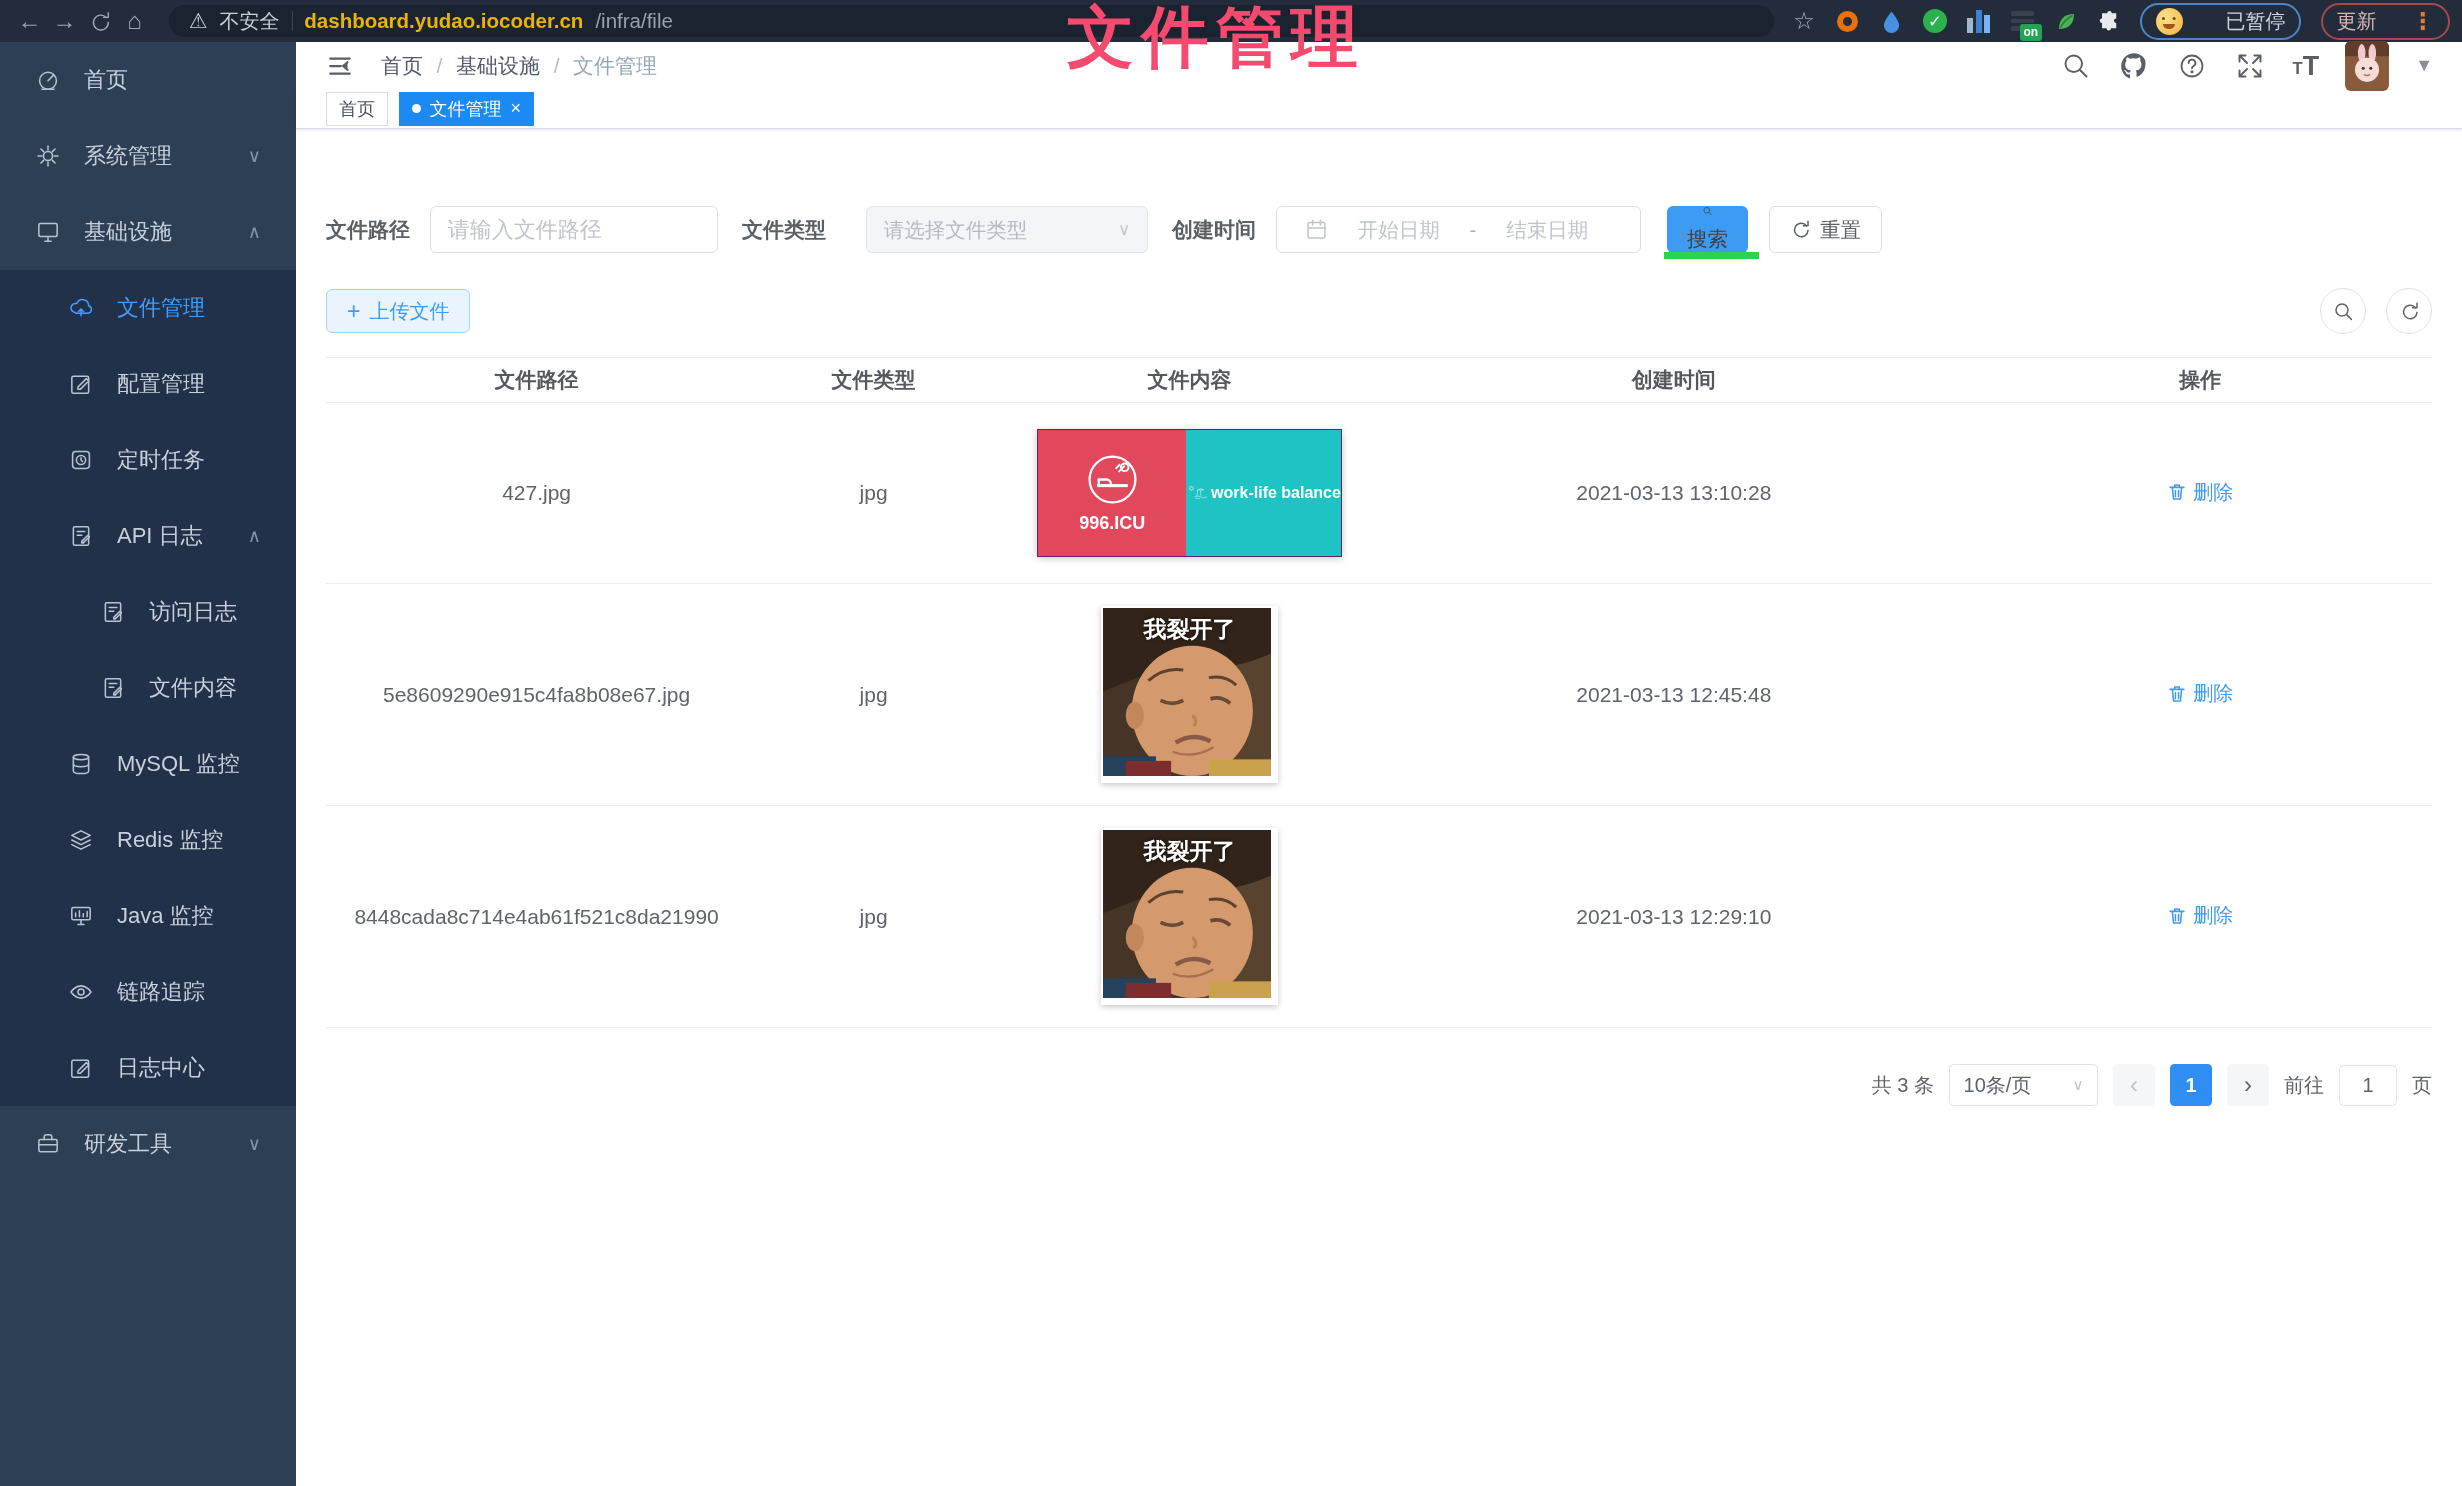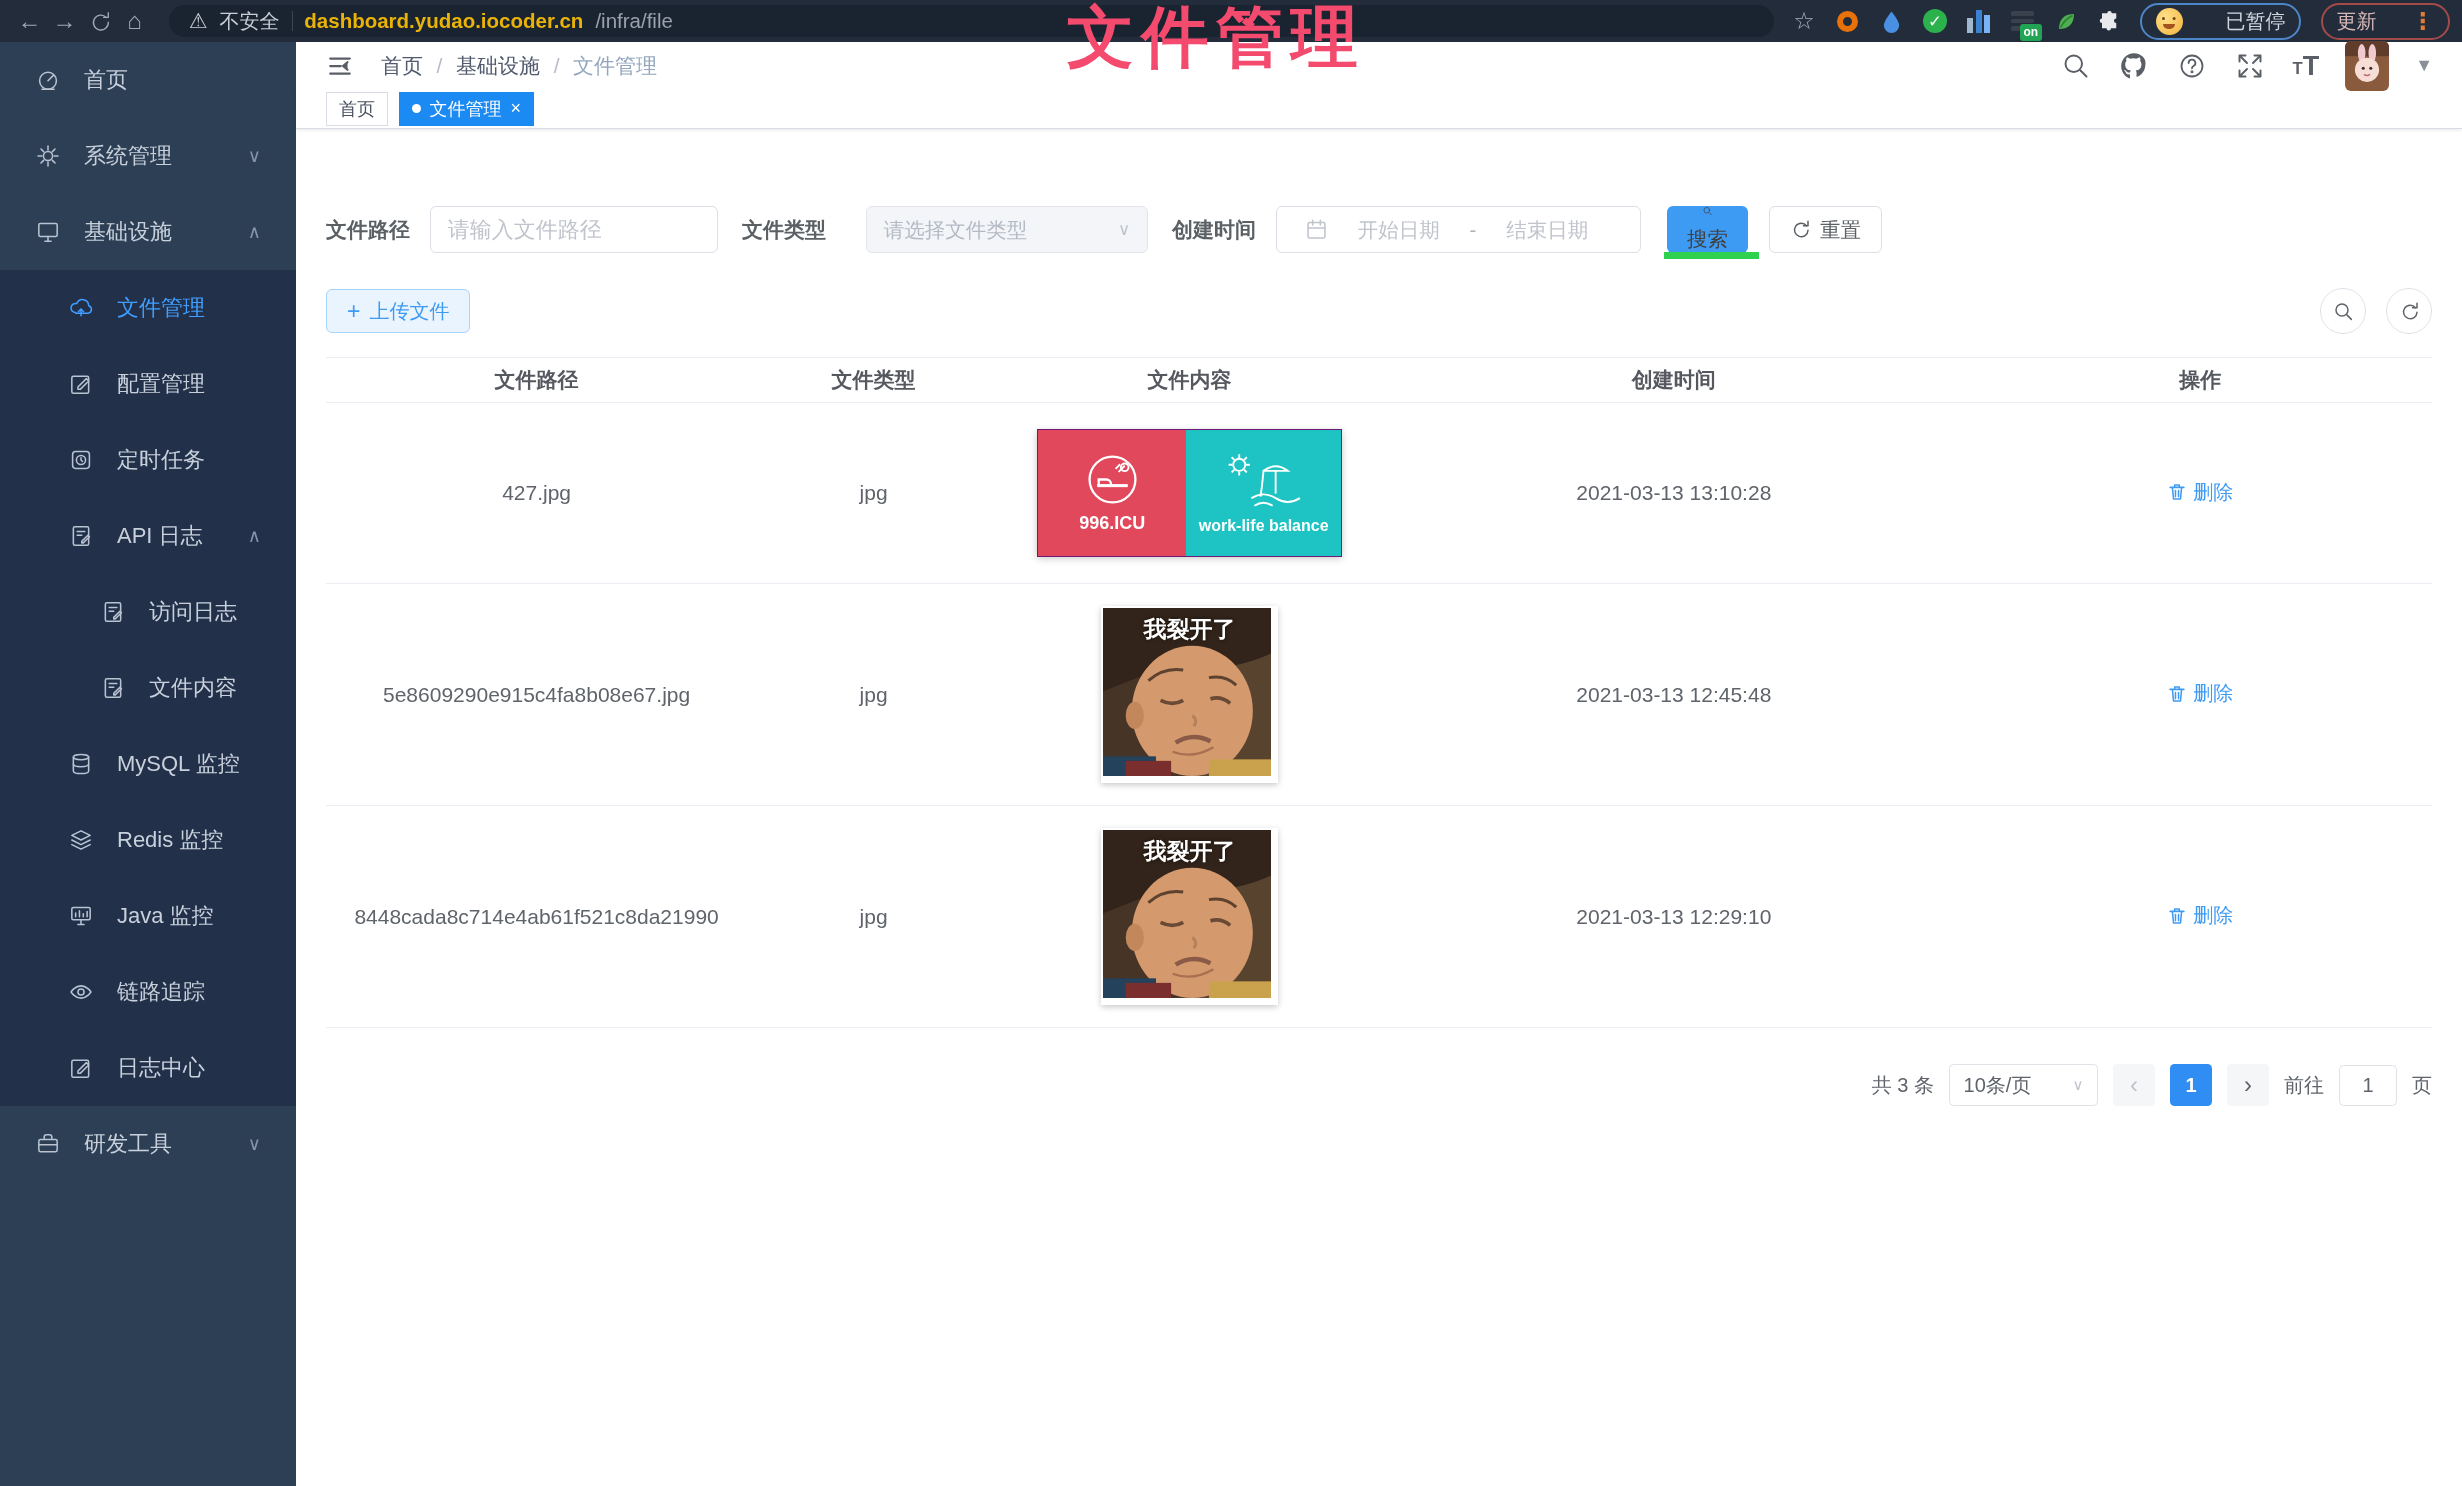--- a/index.html
+++ b/index.html
@@ -118,21 +118,21 @@
   .t-row{display:flex;align-items:center;border-bottom:0.8px solid #ebeef5;}
   .c1{width:20%;text-align:center;} .c2{width:12%;text-align:center;} .c3{width:18%;text-align:center;}
   .c4{width:28%;text-align:center;} .c5{width:22%;text-align:center;}
   .pad-banner{padding:26px 0;} .pad-meme{padding:22px 0;}
   .action-link{color:#3e9bf4;display:inline-flex;align-items:center;gap:6px;font-size:20px;cursor:pointer;}
   .tic{width:20px;height:20px;}
 
   .banner{width:303px;height:126px;display:inline-flex;border:1px solid #701a75;
     box-shadow:0 1.5px 7.6px rgba(0,0,0,.22);vertical-align:middle;}
   .banner-left{width:49%;background:#e2485c;display:flex;flex-direction:column;align-items:center;justify-content:center;gap:6px;}
-  .banner-right{width:51%;background:#1ec3c3;display:flex;flex-direction:column;align-items:center;justify-content:center;gap:1.5px;}
+  .banner-right{width:51%;background:#1ec3c3;display:flex;align-items:center;justify-content:center;gap:1.5px;}
   .banner-txt{color:#fff;font-weight:700;font-size:18px;white-space:nowrap;}
   .banner-txt.small{font-size:16px;}
 
   .meme{width:173px;height:173px;position:relative;display:inline-block;border:2.3px solid #fff;
     box-shadow:0 1.5px 6px rgba(0,0,0,.22);vertical-align:middle;}
   .meme svg{display:block;}
   .meme-caption{position:absolute;top:6px;left:0;width:100%;text-align:center;color:#fff;
     font-size:23px;font-weight:700;text-shadow:0 0 4.5px rgba(0,0,0,.6);}
 
   

